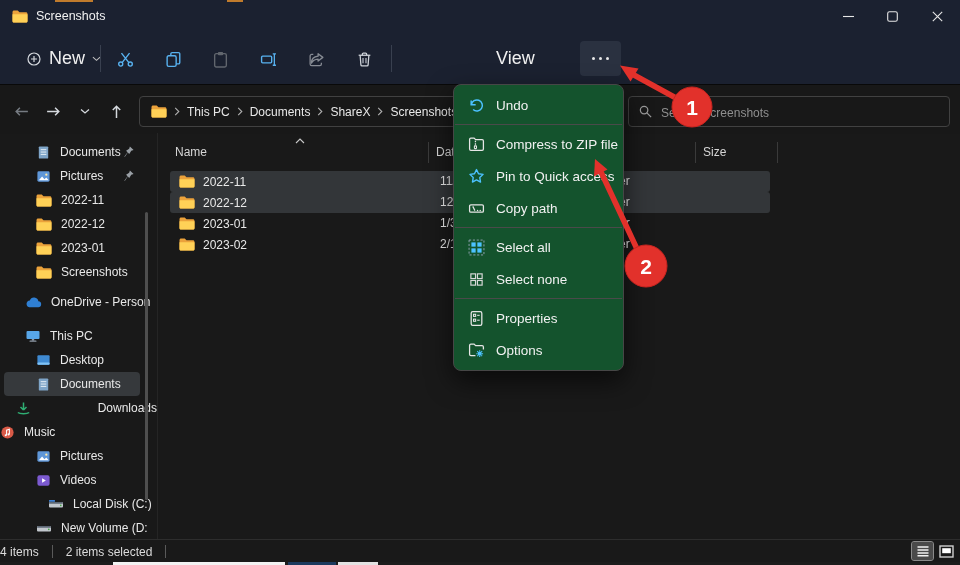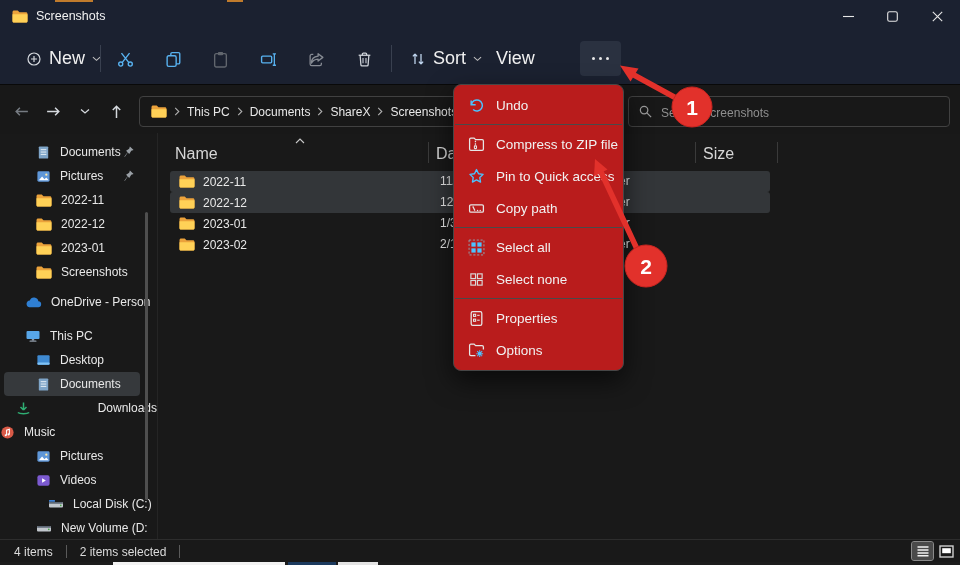--- a/index.html
+++ b/index.html
@@ -26,30 +26,30 @@
                 font-size:12px;color:#e8e8e8;font-family:inherit;}
   .search-input::placeholder{color:#8f8f8f;}
   
   .sbi{position:absolute;left:0;width:157px;height:24px;display:flex;align-items:center;font-size:12px;color:#e8e8e8;box-sizing:border-box;}
   .sbi .lbl{margin-left:9px;overflow:hidden;white-space:nowrap;max-width:100px;}
   .sbi.sel{left:4px;width:136px;background:#36393c;border-radius:4px;}
   .pin{position:absolute;right:22px;top:5px;}
   .sbar{position:absolute;left:145px;top:212px;width:3px;height:288px;background:#4f4f4f;border-radius:2px;}
   .vsep{position:absolute;left:157px;top:133px;width:1px;height:406px;background:#252525;}
   
-  .hdr{position:absolute;top:145px;font-size:16px;color:#d6d6d6;text-align:center;}
+  .hdr{position:absolute;top:145px;font-size:12px;color:#d6d6d6;text-align:center;}
   .hdiv{position:absolute;top:142px;width:1px;height:21px;background:#3a3a3a;}
   .frow{position:absolute;left:170px;width:600px;height:21px;display:flex;align-items:center;font-size:12px;color:#e9e9e9;border-radius:3px;}
   .frow.sel{background:#333639;}
   .frow .fic{margin-left:9px;}
   .frow .fname{margin-left:8px;}
   .fdate{position:absolute;left:270px;top:3px;}
   .ftype{position:absolute;left:407px;top:3px;}
   
-  #menu{position:absolute;left:453px;top:84px;width:171px;background:#b91c1c;border:1px solid #464646;border-radius:8px;
+  #menu{position:absolute;left:453px;top:84px;width:171px;background:#14532d;border:1px solid #464646;border-radius:8px;
         padding:4px 0;box-shadow:0 10px 26px rgba(0,0,0,.6);z-index:50;box-sizing:border-box;}
   .mi{display:flex;align-items:center;height:32px;padding:0 8px 0 13px;gap:11px;font-size:13.5px;color:#f1f1f1;}
   .mic{width:18px;height:18px;display:flex;align-items:center;justify-content:center;flex:none;}
   .msep{height:1px;background:#4a4a4a;margin:3px 1px;}
   
   .statusbar{position:absolute;left:0;top:539px;width:960px;height:23px;background:#191919;border-top:1px solid #2d2d2d;
              display:flex;align-items:center;font-size:12px;color:#dcdcdc;}
   .ssep{width:1px;height:13px;background:#5a5a5a;margin:0 13px;}
   .viewtoggle{position:absolute;top:542px;width:21px;height:18px;display:flex;align-items:center;justify-content:center;border-radius:2px;}
   .viewtoggle.active{background:#4a4a4a;outline:1px solid #8a8a8a;}
@@ -138,30 +138,20 @@
     <div class="ibtn" style="left:351px;">
       <svg width="17" height="17" viewBox="0 0 16 16">
           <path d="M2.5 4h11" stroke="#cfd4da" stroke-width="1.2"></path>
           <path d="M6 4V2.9a.9.9 0 0 1 .9-.9h2.2a.9.9 0 0 1 .9.9V4" fill="none" stroke="#cfd4da" stroke-width="1.2"></path>
           <path d="M3.9 4l.7 9.1a1 1 0 0 0 1 .9h4.8a1 1 0 0 0 1-.9L12.1 4" fill="none" stroke="#cfd4da" stroke-width="1.2"></path>
           <path d="M6.6 6.5v5M9.4 6.5v5" stroke="#cfd4da" stroke-width="1"></path>
         </svg>
     </div>
     <div class="tdiv" style="left:391px;"></div>
 
-    <div class="tbtn" style="left:402px;padding:0 8px;">
-      <svg width="16" height="16" viewBox="0 0 16 16">
-          <path d="M5 3v10M5 3 2.9 5.4M5 3l2.1 2.4" stroke="#bdd3ec" stroke-width="1.3" fill="none"></path>
-          <path d="M11 13V3M11 13l-2.1-2.4M11 13l2.1-2.4" stroke="#bdd3ec" stroke-width="1.3" fill="none"></path>
-        </svg>
-      <span>Sort</span>
-      <svg width="9" height="6" viewBox="0 0 10 6">
-          <path d="M1 1l4 3.5L9 1" fill="none" stroke="#bdbdbd" stroke-width="1.2"></path>
-        </svg>
-    </div>
     <div class="tbtn" style="left:488px;padding:0 8px;flex-direction:column;">
       <svg width="16" height="16" viewBox="0 0 16 16">
           <path d="M2 3.5h12M2 6.5h12M2 9.5h12M2 12.5h12" stroke="#d5d9de" stroke-width="1.2"></path>
         </svg>
       <span>View</span>
       <svg width="9" height="6" viewBox="0 0 10 6">
           <path d="M1 1l4 3.5L9 1" fill="none" stroke="#bdbdbd" stroke-width="1.2"></path>
         </svg>
     </div>
     <div class="morebtn">
@@ -499,21 +489,21 @@
             <path d="M14.5 7V4.7c0-.7-.5-1.2-1.2-1.2H7.2L5.7 2h-3c-.7 0-1.2.5-1.2 1.2v8.4c0 .7.5 1.2 1.2 1.2H7" fill="none" stroke="#e6e6e6" stroke-width="1.2"></path>
             <circle cx="11" cy="11" r="2" fill="#4cc2ff"></circle>
             <path d="M11 7.8v1.1M11 13.1v1.1M7.8 11h1.1M13.1 11h1.1M8.7 8.7l.8.8M12.5 12.5l.8.8M13.3 8.7l-.8.8M9.5 12.5l-.8.8" stroke="#4cc2ff" stroke-width="1"></path>
           </svg>
       </span>
       <span class="mil txt">Options</span>
     </div>
   </div>
 
   <div class="statusbar">
-    <span style="margin-left:14px;" class="txt">4 items</span>
+    <span style="" class="txt">4 items</span>
     <span class="ssep"></span>
     <span class="txt">2 items selected</span>
     <span class="ssep"></span>
   </div>
   <div class="viewtoggle active" style="left:912px;">
     <svg width="14" height="12" viewBox="0 0 14 12">
         <path d="M1.5 2h11M1.5 5h11M1.5 8h11M1.5 10.8h11" stroke="#f2f2f2" stroke-width="1.4"></path>
       </svg>
   </div>
   <div class="viewtoggle" style="left:936px;">

